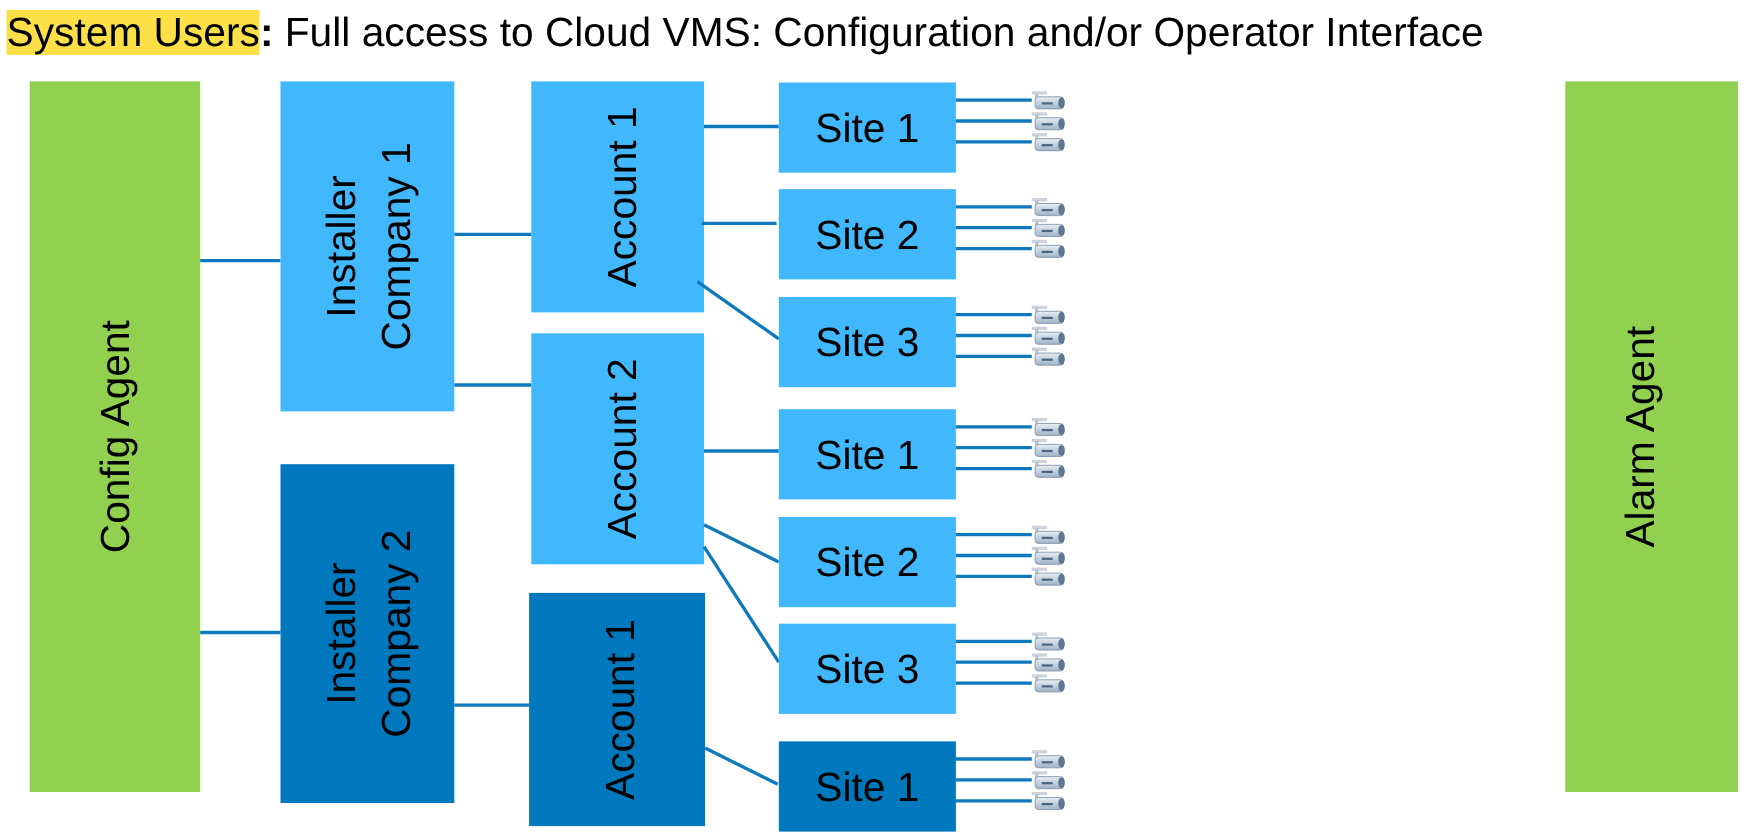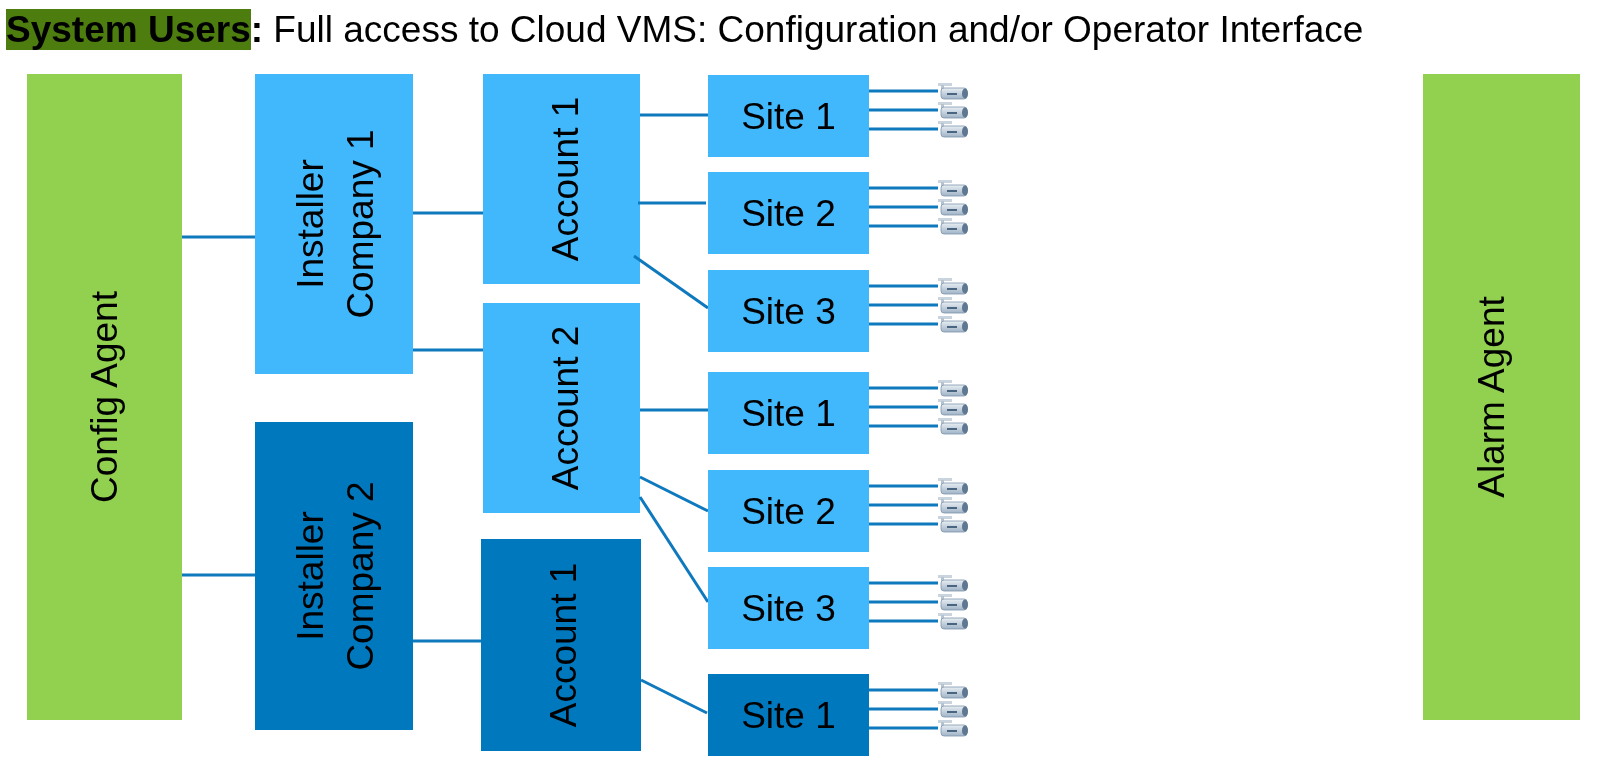--- a/index.html
+++ b/index.html
@@ -1,18 +1,18 @@
 <!DOCTYPE html>
 <html><head>
 <meta charset="utf-8">
 <style>
   html, body { margin: 0; padding: 0; background: #ffffff; }
   body { width: 1600px; height: 760px; position: relative; overflow: hidden; font-family: "Liberation Sans", "DejaVu Sans", sans-serif; }
   .title { position: absolute; left: 6px; top: 8px; font-size: 37px; line-height: 44px; color: #000; white-space: nowrap; }
-  .title .hl { background: #4d7c0f; font-weight: bold; }
+  .title .hl { background: #fde047; font-weight: normal; }
   .title .colon { font-weight: bold; }
   svg { position: absolute; left: 0; top: 0; }
   .box-text { font-family: "Liberation Sans", "DejaVu Sans", sans-serif; font-size: 37px; fill: #000; }
 </style>
 </head>
 <body>
 
 <div class="title">
   <span class="hl">System Users</span><span class="colon">:</span><span> Full access to Cloud VMS: Configuration and/or Operator Interface</span>
 </div>

